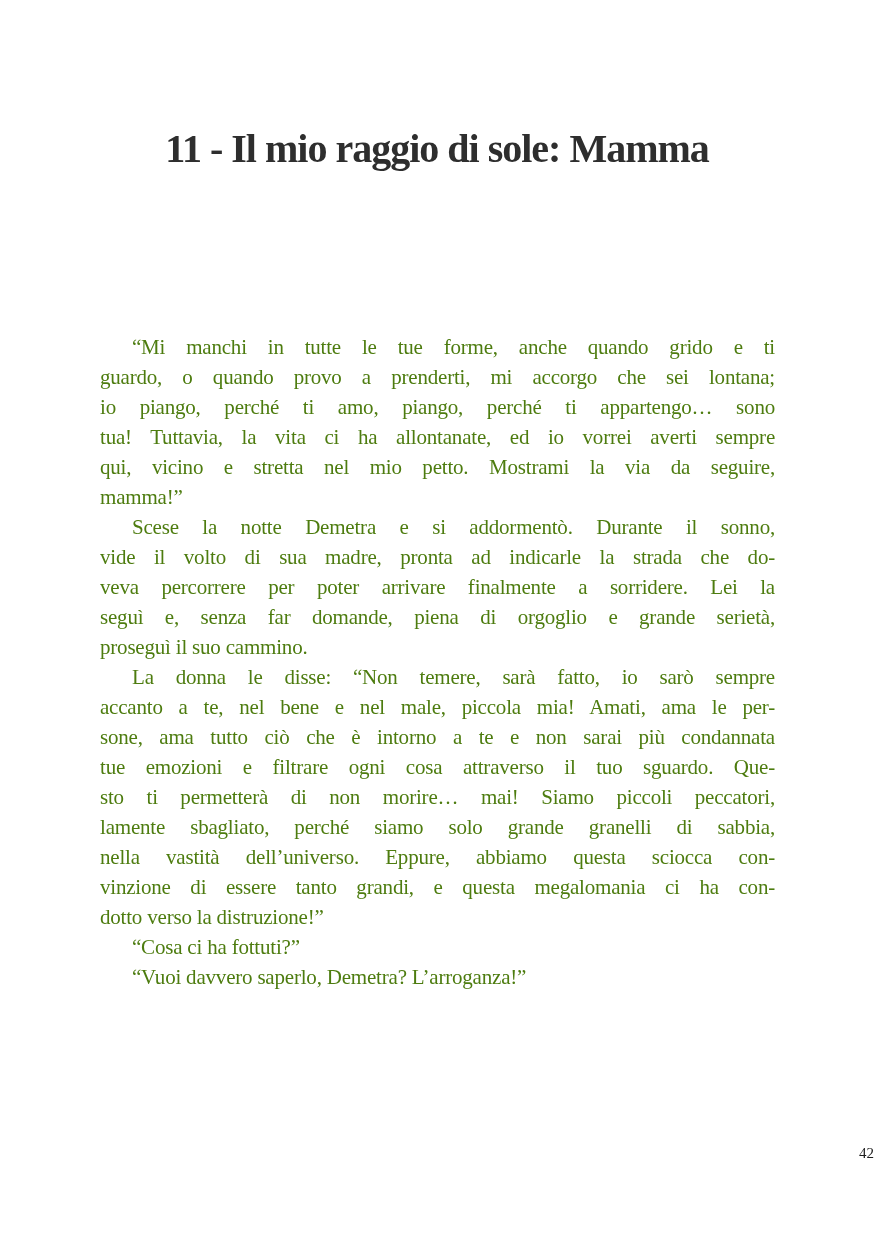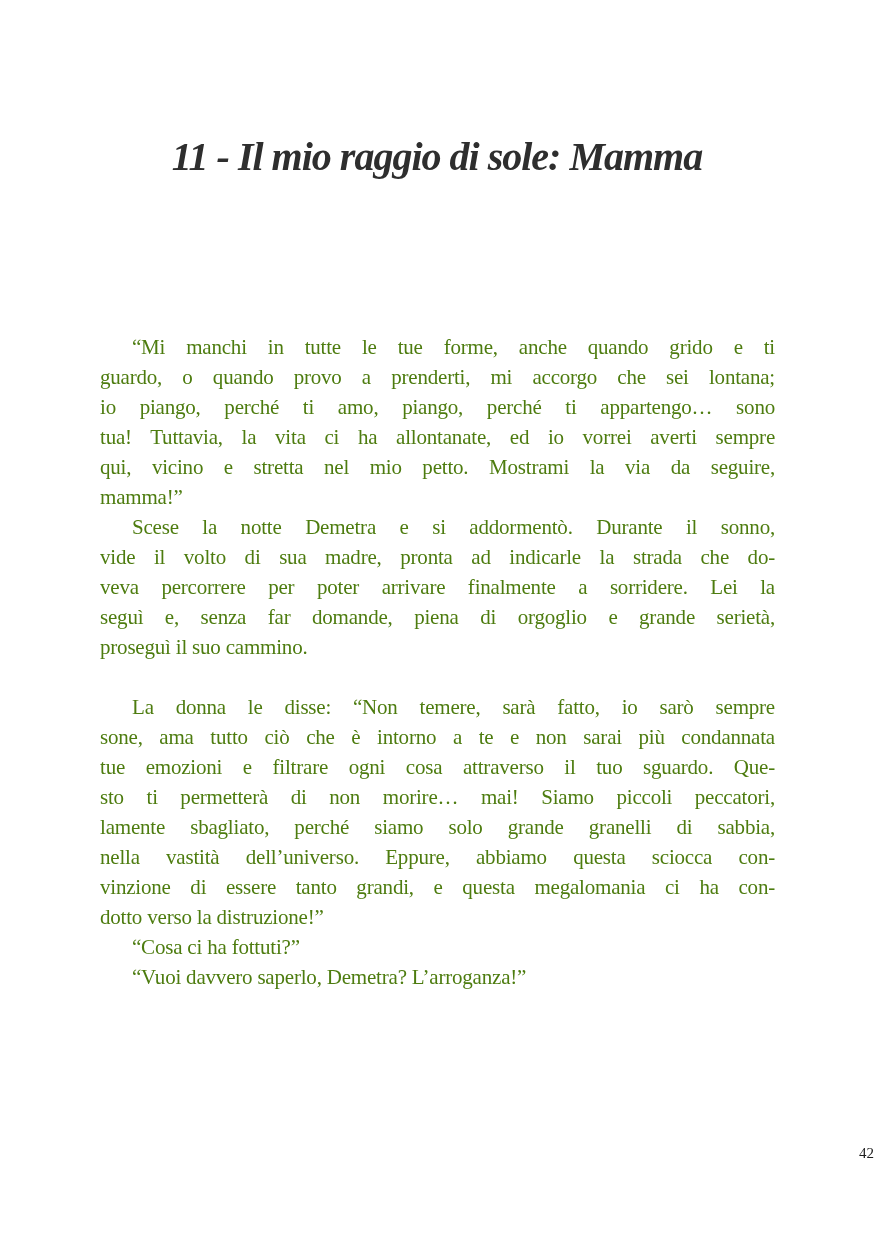--- a/index.html
+++ b/index.html
@@ -9,42 +9,41 @@
     width: 874px;
     height: 1240px;
     background: #ffffff;
     margin: 0 auto;
     overflow: hidden;
     font-family: "Liberation Serif", "DejaVu Serif", serif;
     color: #1f1f1f;
   }
   .chapter-title {
     position: absolute;
-    top: 132px;
+    top: 124px;
     left: 0;
     width: 874px;
     text-align: center;
     font-size: 40px;
     font-weight: bold;
     letter-spacing: -1px;
     line-height: 50px;
     color: #2e2e2e;
-    font-style: italic;
   }
   .body-text {
     position: absolute;
     top: 332px;
     left: 100px;
     width: 675px;
     font-size: 21px;
     letter-spacing: -0.2px;
     color: #4d7c0f;
   }
   .paragraph { }
-  .paragraph.gap-before { margin-top: 30px; }
+  .paragraph.gap-before { }
   .line {
     height: 30px;
     line-height: 30px;
     text-align: justify;
     text-align-last: justify;
     white-space: normal;
   }
   .line.first { padding-left: 32px; }
   .line.last { text-align-last: left; }
   .page-number {
@@ -76,20 +75,21 @@
       </div>
       <div class="paragraph">
         <div class="line first">Scese la notte Demetra e si addormentò. Durante il sonno,</div>
         <div class="line">vide il volto di sua madre, pronta ad indicarle la strada che do-</div>
         <div class="line">veva percorrere per poter arrivare finalmente a sorridere. Lei la</div>
         <div class="line">seguì e, senza far domande, piena di orgoglio e grande serietà,</div>
         <div class="line last">proseguì il suo cammino.</div>
       </div>
       <div class="paragraph gap-before">
         <div class="line first">La donna le disse: “Non temere, sarà fatto, io sarò sempre</div>
+        <div class="line">accanto a te, nel bene e nel male, piccola mia! Amati, ama le per-</div>
         <div class="line">sone, ama tutto ciò che è intorno a te e non sarai più condannata</div>
         <div class="line">tue emozioni e filtrare ogni cosa attraverso il tuo sguardo. Que-</div>
         <div class="line">sto ti permetterà di non morire… mai! Siamo piccoli peccatori,</div>
         <div class="line">lamente sbagliato, perché siamo solo grande granelli di sabbia,</div>
         <div class="line">nella vastità dell’universo. Eppure, abbiamo questa sciocca con-</div>
         <div class="line">vinzione di essere tanto grandi, e questa megalomania ci ha con-</div>
         <div class="line last">dotto verso la distruzione!”</div>
       </div>
       <div class="paragraph">
         <div class="line first last">“Cosa ci ha fottuti?”</div>

